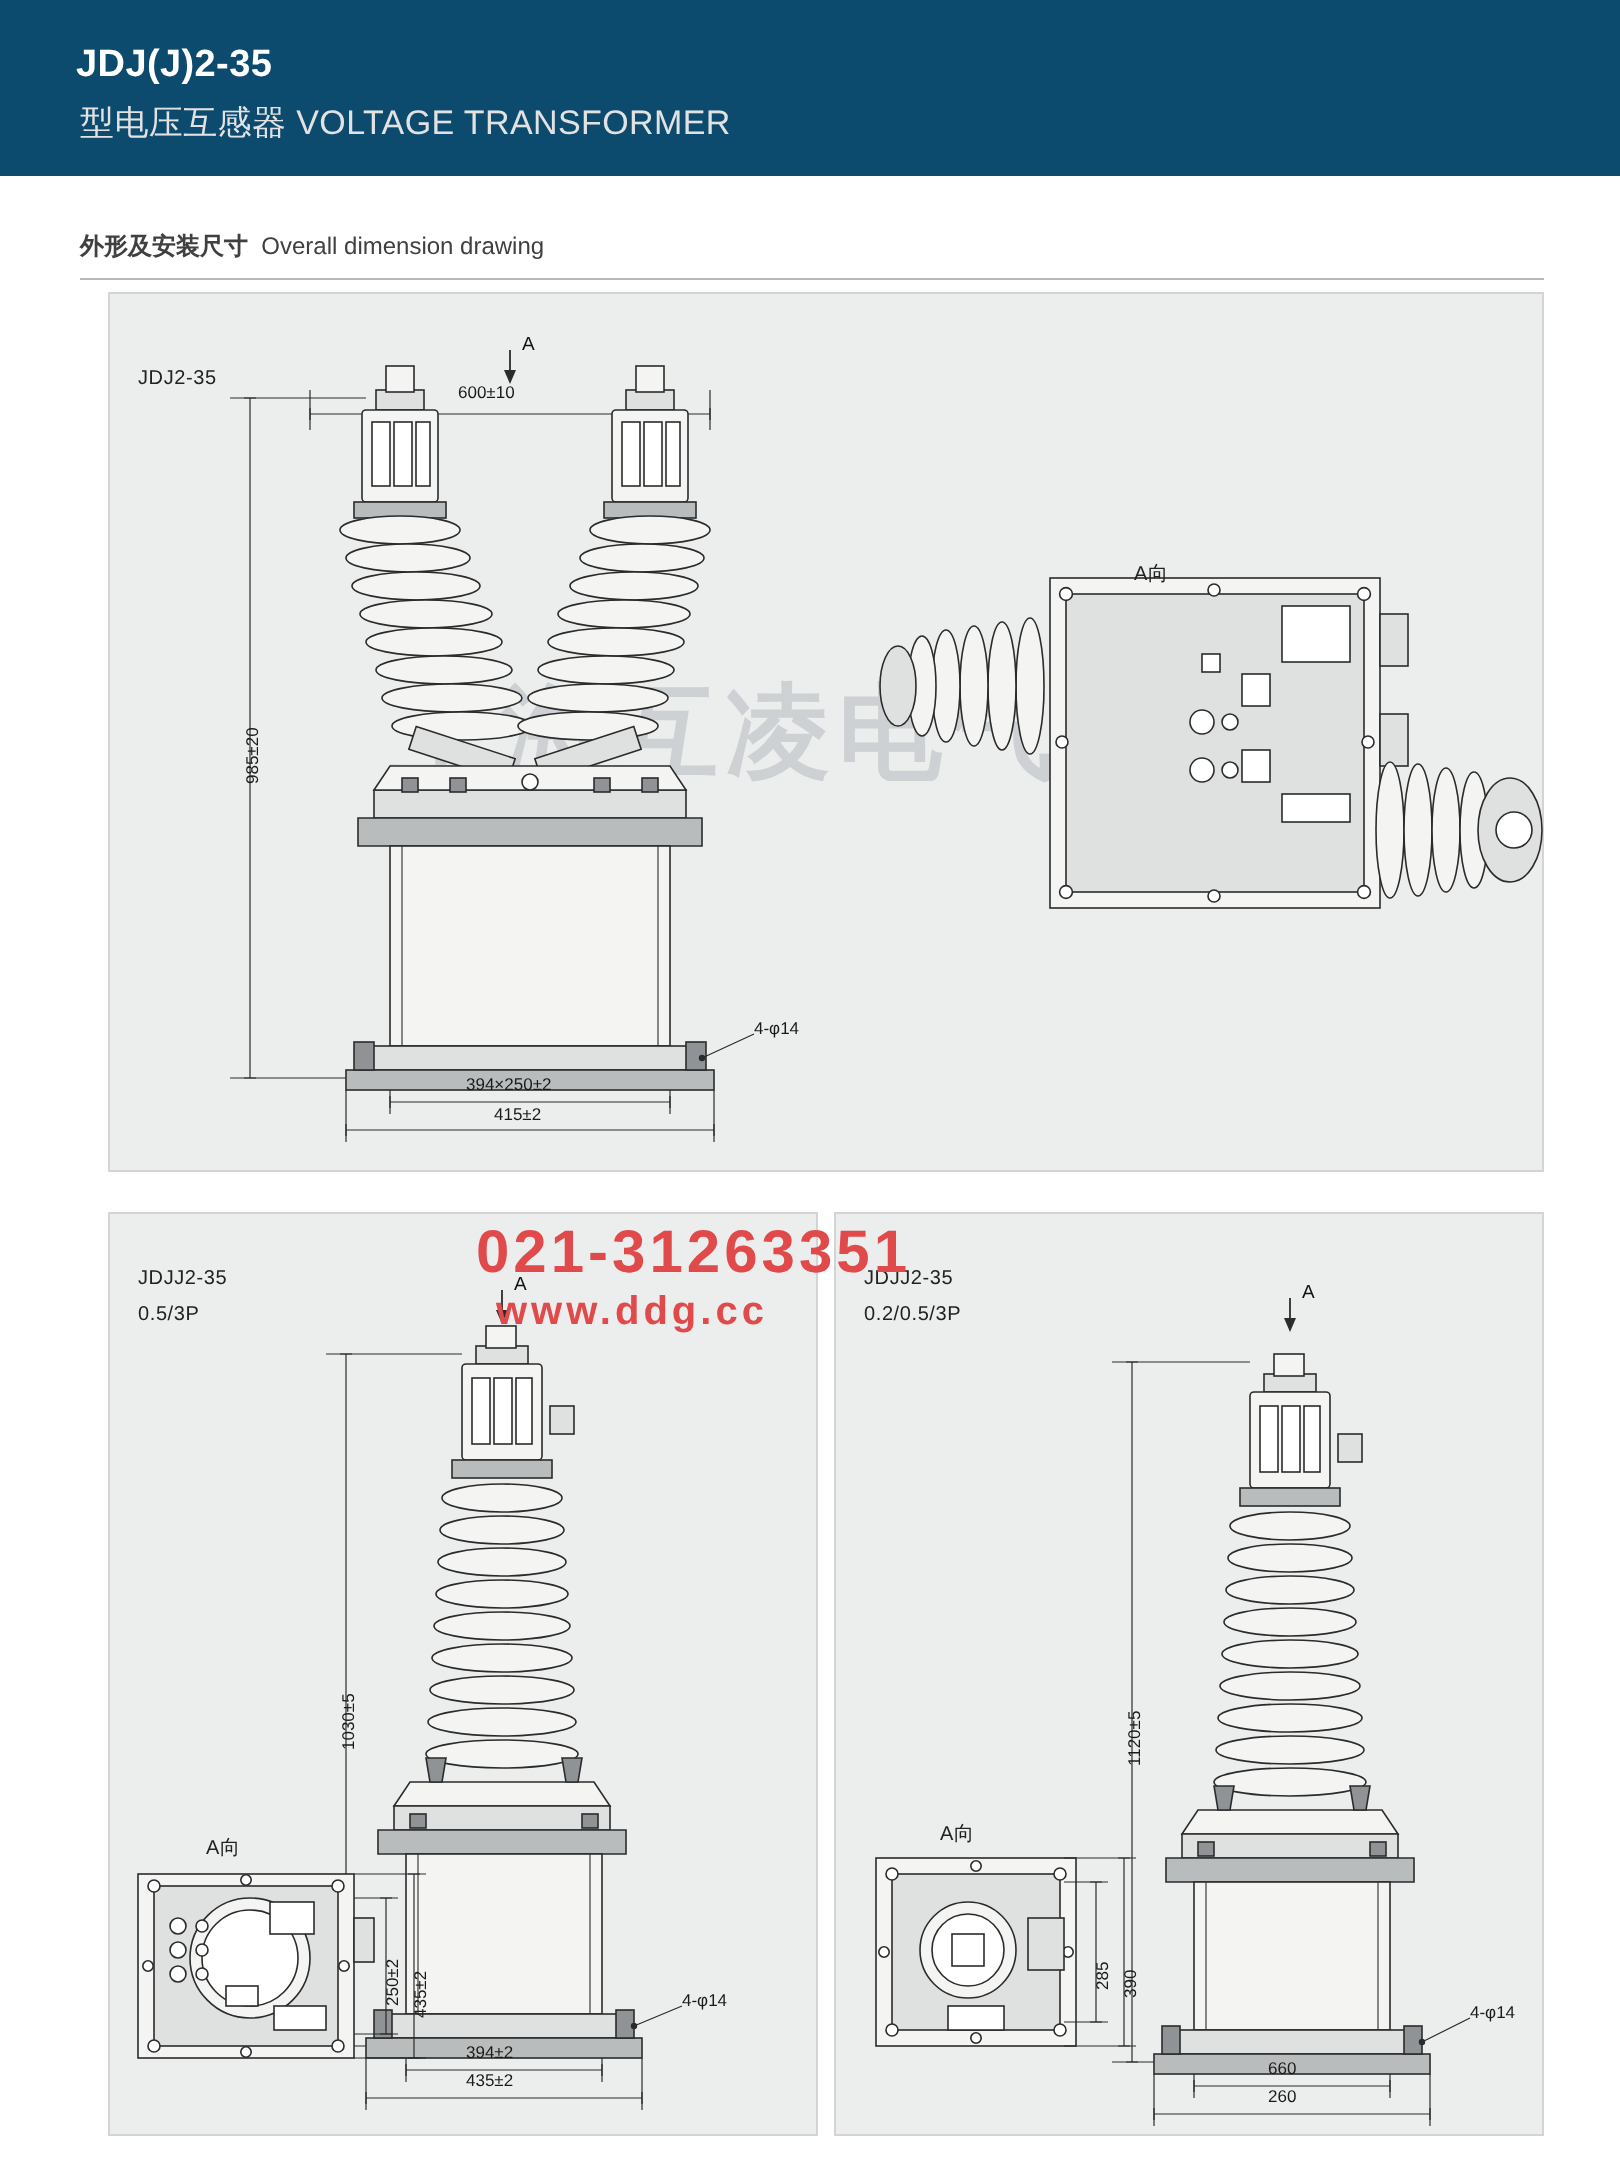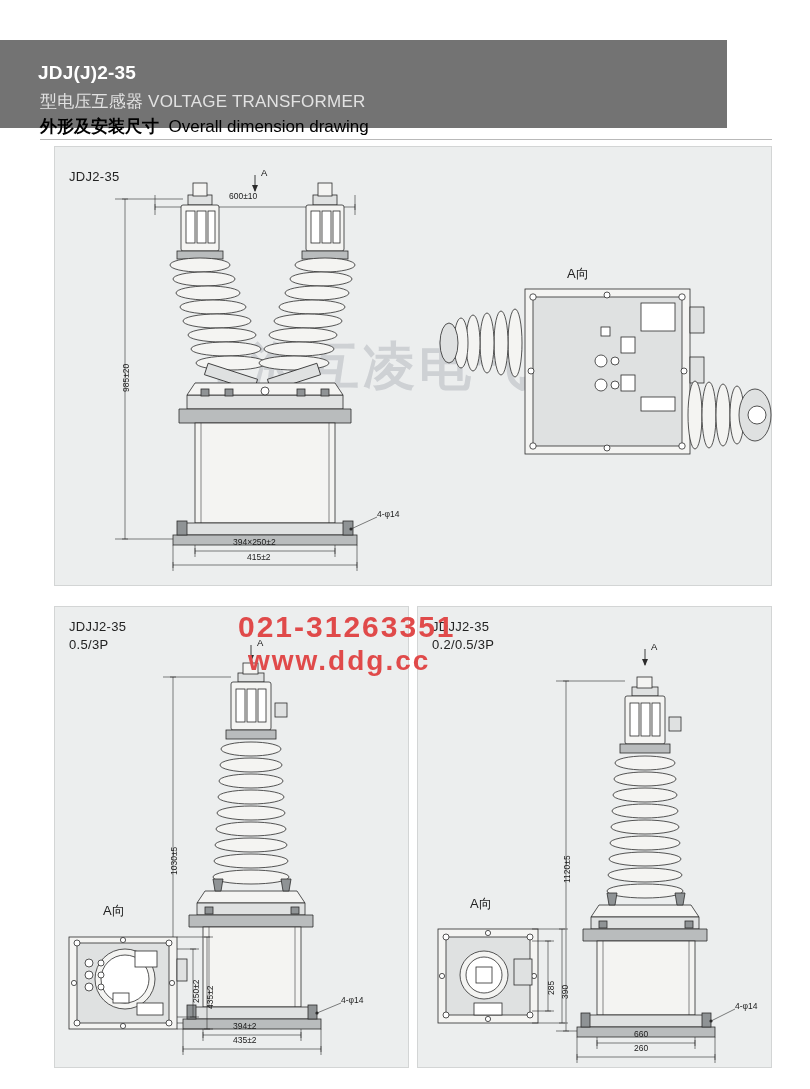--- a/index.html
+++ b/index.html
@@ -6,24 +6,23 @@
   html, body { margin:0; padding:0; }
   body {
     width: 810px; height: 1089px;
     font-family: "Liberation Sans", sans-serif;
     background: #ffffff;
     position: relative;
     overflow: hidden;
   }
   
   .header {
-    position: absolute; left:0; top:0; width:727px; height:88px;
-    background: #737373;
+    position: absolute; left:0; top:0; width:810px; height:88px;
+    background: #0c4a6e;
     color:#ffffff;
-    margin-top:40px;
   }
   .header-title {
     position:absolute; left:38px; top:22px;
     font-size:19px; font-weight:bold; letter-spacing:0.2px;
     color:#ffffff;
   }
   .header-sub {
     position:absolute; left:40px; top:50px;
     font-size:17px; color:#e2e2e2; letter-spacing:0.2px;
   }
@@ -50,38 +49,38 @@
   .logo-cn {
     color:#fff; font-size:27px; font-weight:bold; letter-spacing:2px;
     font-family:"DejaVu Sans", sans-serif;
   }
   .logo-en {
     position:absolute; left:12px; top:60px; width:252px;
     text-align:center; color:#222; font-size:10.5px; font-weight:bold;
   }
   
   .sec-title {
-    position:absolute; left:40px; top:115px; font-size:17px; font-weight:bold;
-    color:#000000;
+    position:absolute; left:40px; top:115px; font-size:12px; font-weight:bold;
+    color:#404040;
   }
   .sec-title .en { font-weight:normal; }
   .title-rule {
     position:absolute; left:40px; top:139px; width:732px; height:1px;
     background:#b9b9b9;
   }
   
   .panel {
     position:absolute; background:#eceeee; border:1px solid #d3d5d5;
   }
   #panel-top { left:54px; top:146px; width:718px; height:440px; }
   #panel-bl  { left:54px; top:606px; width:355px; height:462px; }
   #panel-br  { left:417px; top:606px; width:355px; height:462px; }
 
   .panel-label {
-    position:absolute; font-size:13px; color:#222; letter-spacing:0.3px;
+    position:absolute; font-size:10px; color:#222; letter-spacing:0.3px;margin-top:15px;
   }
   .dim {
     position:absolute; font-size:8.5px; color:#1a1a1a;
     font-family:"Liberation Sans", sans-serif; white-space:nowrap;
   }
   .dim.vert {
     transform-origin: 0 0; transform: rotate(-90deg);
   }
   .lbl-a { position:absolute; font-size:9.5px; color:#111; }
 
@@ -92,21 +91,21 @@
     font-family:"DejaVu Sans", sans-serif; letter-spacing:4px;
     pointer-events:none;
   }
   .wm-phone {
     position:absolute; left:238px; top:610px;
     font-size:30px; color:#e04a4a; font-weight:bold;
     letter-spacing:2px; font-family:"Liberation Sans", sans-serif;
   }
   .wm-site {
     position:absolute; left:248px; top:645px;
-    font-size:28px; color:#e04a4a; font-weight:bold;
+    font-size:20px; color:#e04a4a; font-weight:bold;
     letter-spacing:2px; font-family:"Liberation Sans", sans-serif;
   }
   svg { position:absolute; left:0; top:0; overflow:visible; }
   .ln { stroke:#2b2b2b; stroke-width:0.9; fill:none; }
   .ln-thin { stroke:#3a3a3a; stroke-width:0.6; fill:none; }
   .ln-dim { stroke:#2b2b2b; stroke-width:0.6; fill:none; }
   .fill-l { fill:#f4f4f2; stroke:#2b2b2b; stroke-width:0.8; }
   .fill-m { fill:#dfe1e1; stroke:#2b2b2b; stroke-width:0.8; }
   .fill-d { fill:#b9bcbd; stroke:#2b2b2b; stroke-width:0.8; }
   .fill-w { fill:#ffffff; stroke:#2b2b2b; stroke-width:0.8; }

